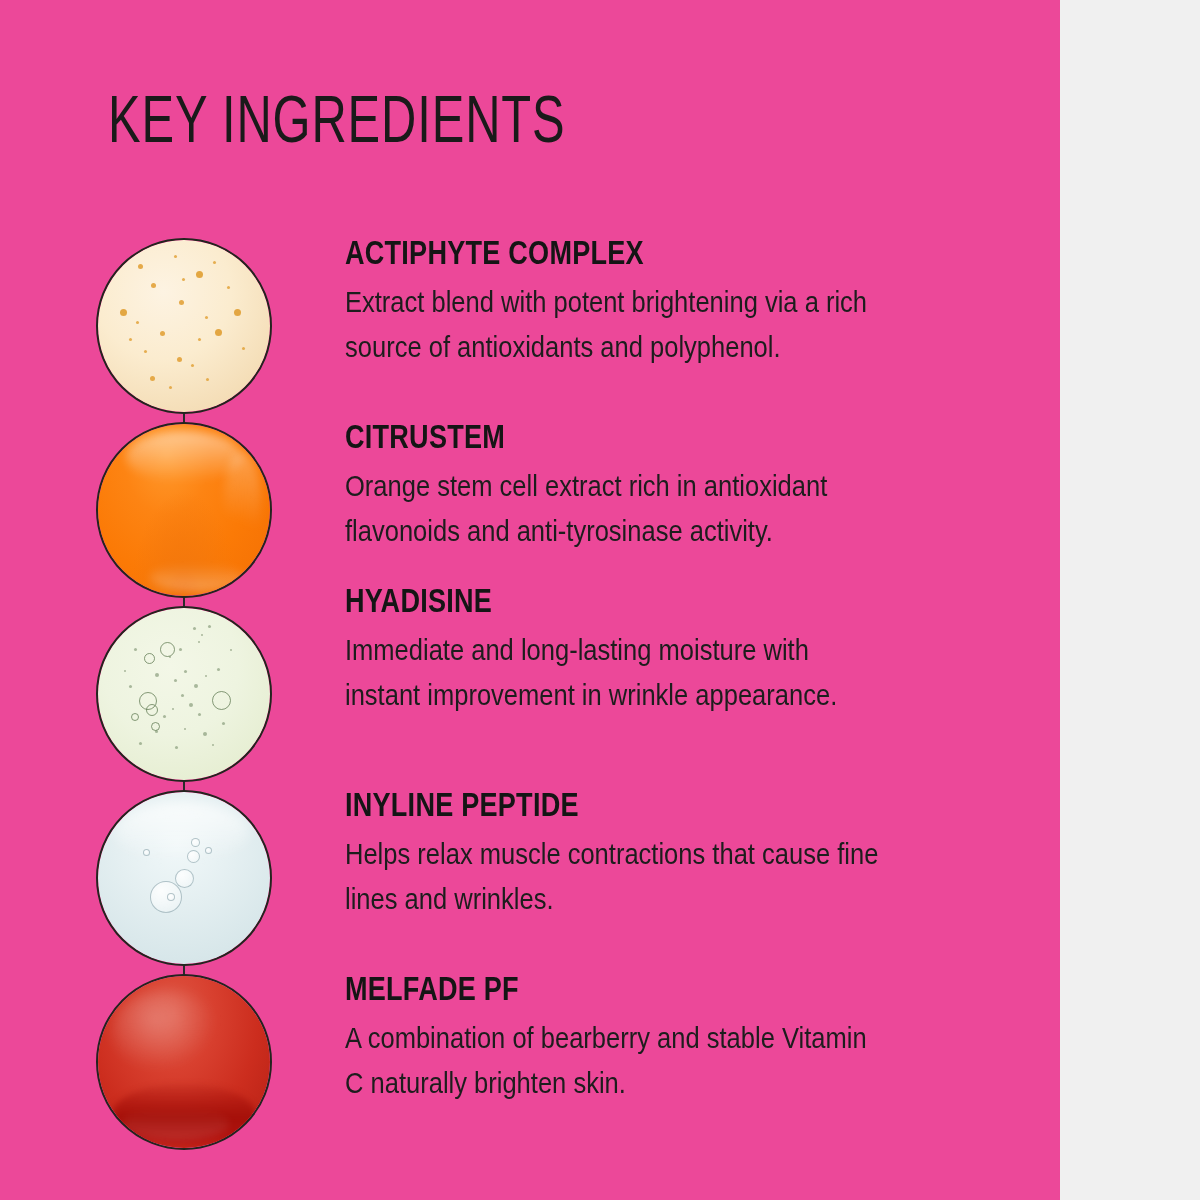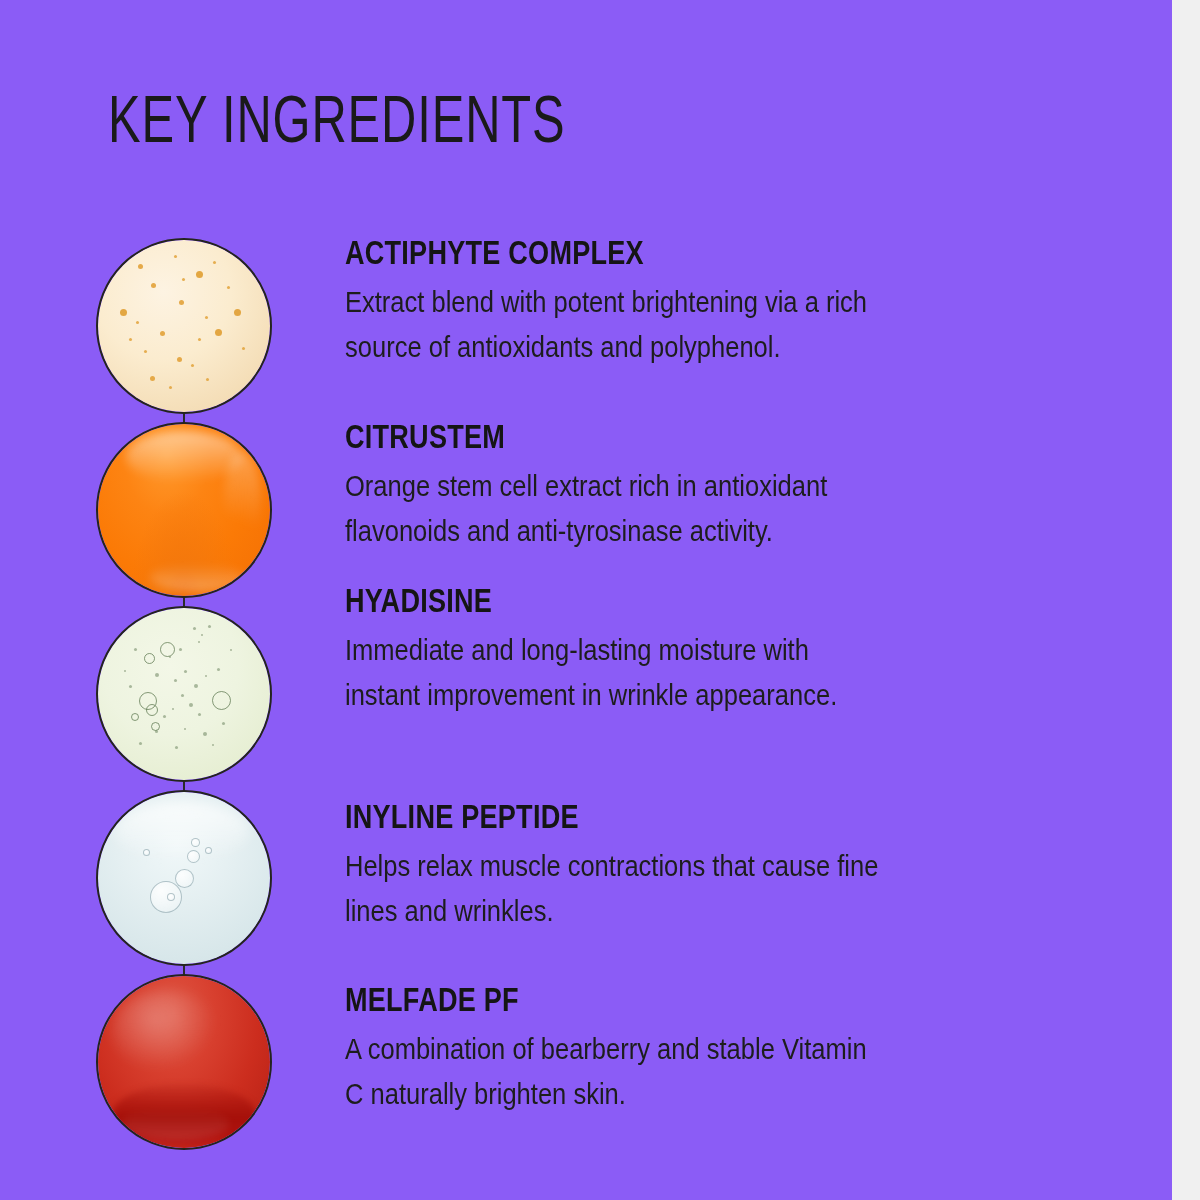--- a/index.html
+++ b/index.html
@@ -8,23 +8,23 @@
   }
   body {
     width: 1200px;
     height: 1200px;
     background: #f0f0f0;
     font-family: "Liberation Sans", sans-serif;
     overflow: hidden;
   }
   #page {
     position: relative;
-    width: 1172px;
+    width: 1060px;
     height: 1200px;
-    background: #8b5cf6;
+    background: #ec4899;
   }
 
   
   .page-title {
     position: absolute;
     left: 108px;
     top: 86px;
     font-family: "Liberation Sans", sans-serif;
     font-weight: 300;
     font-size: 66px;
@@ -358,29 +358,29 @@
     </div>
 
     <div class="ing-block" style="top:348px;">
       <div class="ing-name">HYADISINE</div>
       <div class="ing-desc">
         <span class="ln">Immediate and long-lasting moisture with</span>
         <span class="ln">instant improvement in wrinkle appearance.</span>
       </div>
     </div>
 
-    <div class="ing-block" style="top:564px;">
+    <div class="ing-block" style="top:552px;">
       <div class="ing-name">INYLINE PEPTIDE</div>
       <div class="ing-desc">
         <span class="ln">Helps relax muscle contractions that cause fine</span>
         <span class="ln">lines and wrinkles.</span>
       </div>
     </div>
 
-    <div class="ing-block" style="top:736px;margin-top:11px;">
+    <div class="ing-block" style="top:736px;">
       <div class="ing-name">MELFADE PF</div>
       <div class="ing-desc">
         <span class="ln">A combination of bearberry and stable Vitamin</span>
         <span class="ln">C naturally brighten skin.</span>
       </div>
     </div>
 
   </div>
 </div>
 

